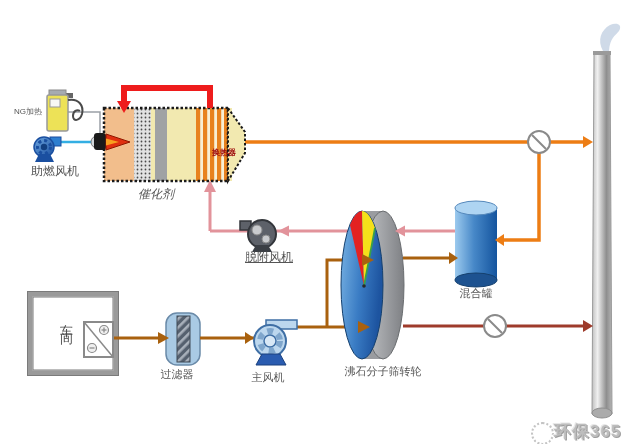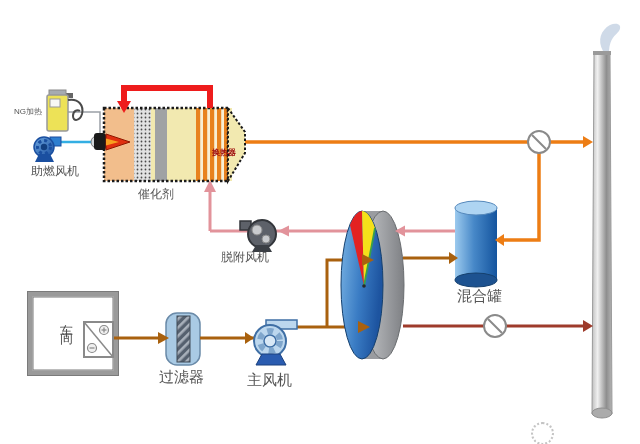--- a/index.html
+++ b/index.html
@@ -3,21 +3,21 @@
 <meta charset="utf-8">
 <style>
   html,body{margin:0;padding:0;background:#fff;}
   #canvas{position:relative;width:640px;height:444px;background:#fff;overflow:hidden;
           font-family:"Liberation Sans","DejaVu Sans",sans-serif;margin-top:20px;}
   #canvas svg{position:absolute;left:0;top:0;}
   .lbl{position:absolute;color:#555;text-align:center;line-height:1.15;z-index:5;
        font-family:"Liberation Sans","DejaVu Sans",sans-serif;}
   .lbl-sm{font-size:8px;}
   .lbl-md{font-size:12px;}
-  .lbl-lg{font-size:15px;text-align:right;}
+  .lbl-lg{font-size:11px;}
   .lbl-hx{font-size:8px;font-weight:bold;color:#A01010;}
   .lbl-workshop{font-size:13px;color:#4a4a4a;writing-mode:vertical-rl;letter-spacing:7px;}
   .watermark{position:absolute;left:554px;top:400px;font-size:17px;font-weight:bold;
              color:#bdbdbd;letter-spacing:1px;z-index:5;
              text-shadow:1px 1px 0 #9e9e9e,-1px -1px 0 #e8e8e8;}
   .wm-emblem{position:absolute;left:531px;top:402px;width:19px;height:19px;border:2px dotted #c4c4c4;
              border-radius:50%;z-index:5;}
 </style>
 </head>
 <body>
@@ -206,23 +206,25 @@
     <line x1="532" y1="115" x2="546" y2="129" stroke="#8A8A8A" stroke-width="2"></line>
   </g>
   <g>
     <circle cx="495" cy="306" r="11" fill="#ffffff" stroke="#8A8A8A" stroke-width="2"></circle>
     <line x1="488" y1="299" x2="502" y2="313" stroke="#8A8A8A" stroke-width="2"></line>
   </g>
 </svg>
 
 <div class="lbl lbl-sm" style="left:8px;top:87px;width:40px;">NG加热</div>
 <div class="lbl lbl-md" style="left:22px;top:145px;width:66px;">助燃风机</div>
-<div class="lbl lbl-md" style="left:128px;top:168px;width:56px;">催化剂</div>
+<div class="lbl lbl-md" style="left:128px;top:168px;width:56px;font-style:italic;">催化剂</div>
 <div class="lbl lbl-hx" style="left:197px;top:128px;width:54px;">换热器</div>
-<div class="lbl lbl-md" style="left:216px;top:231px;width:58px;">脱附风机</div>
+<div class="lbl lbl-md" style="left:240px;top:231px;width:58px;text-decoration:underline;">脱附风机</div>
 <div class="lbl lbl-workshop" style="left:58px;top:294px;">车间</div>
 <div class="lbl lbl-lg" style="left:150px;top:348px;width:54px;">过滤器</div>
 <div class="lbl lbl-lg" style="left:244px;top:351px;width:48px;">主风机</div>
+<div class="lbl lbl-lg" style="left:325px;top:345px;width:116px;">沸石分子筛转轮</div>
 <div class="lbl lbl-lg" style="left:450px;top:267px;width:52px;">混合罐</div>
 
 <div class="wm-emblem"></div>
+<div class="watermark">环保365</div>
 
 </div>
 
 </body></html>

